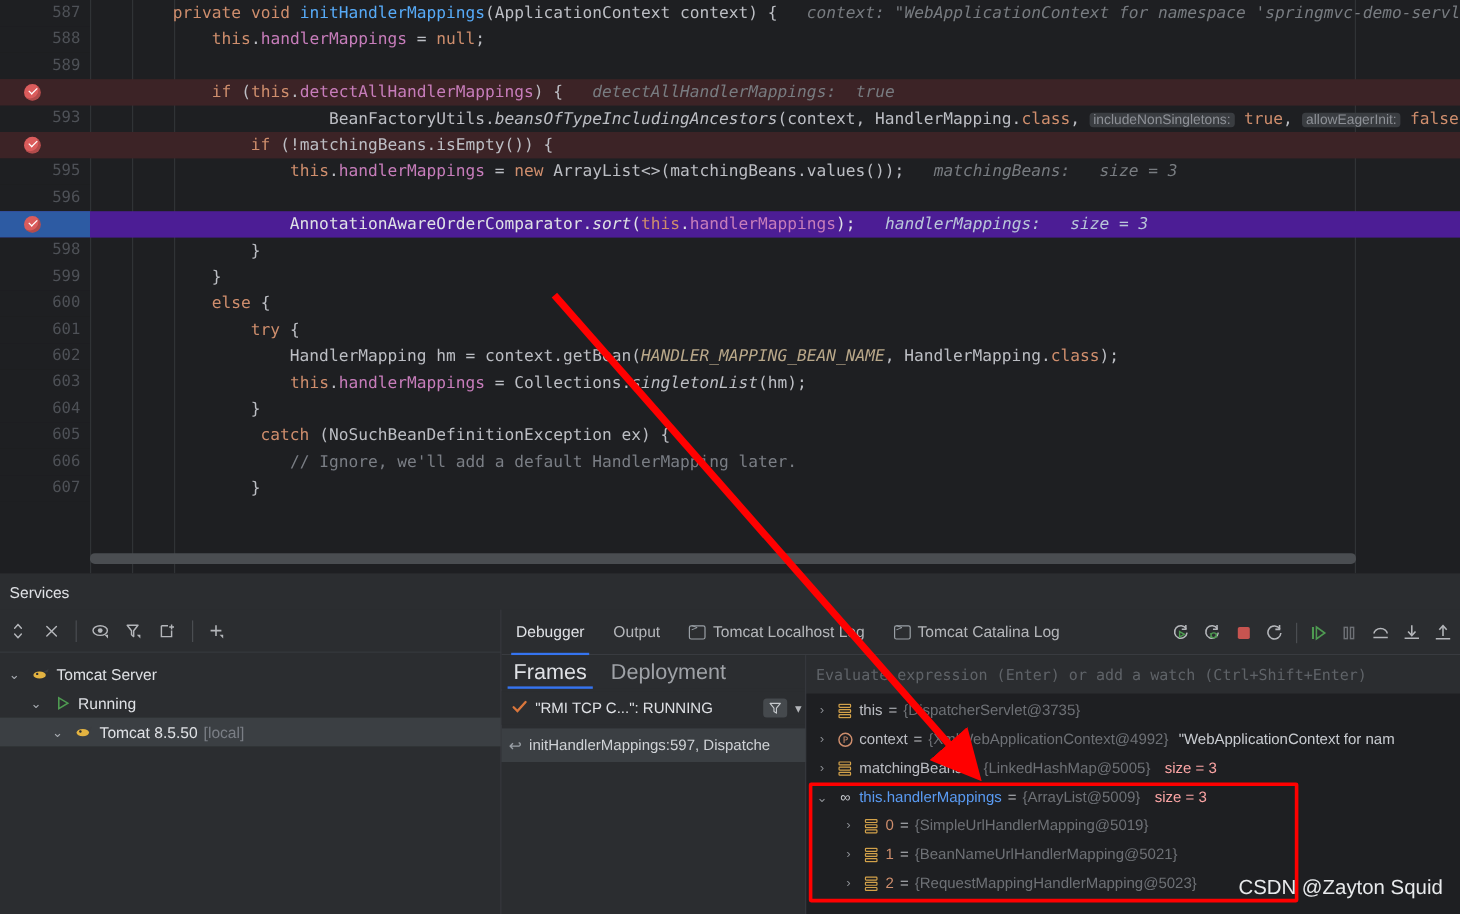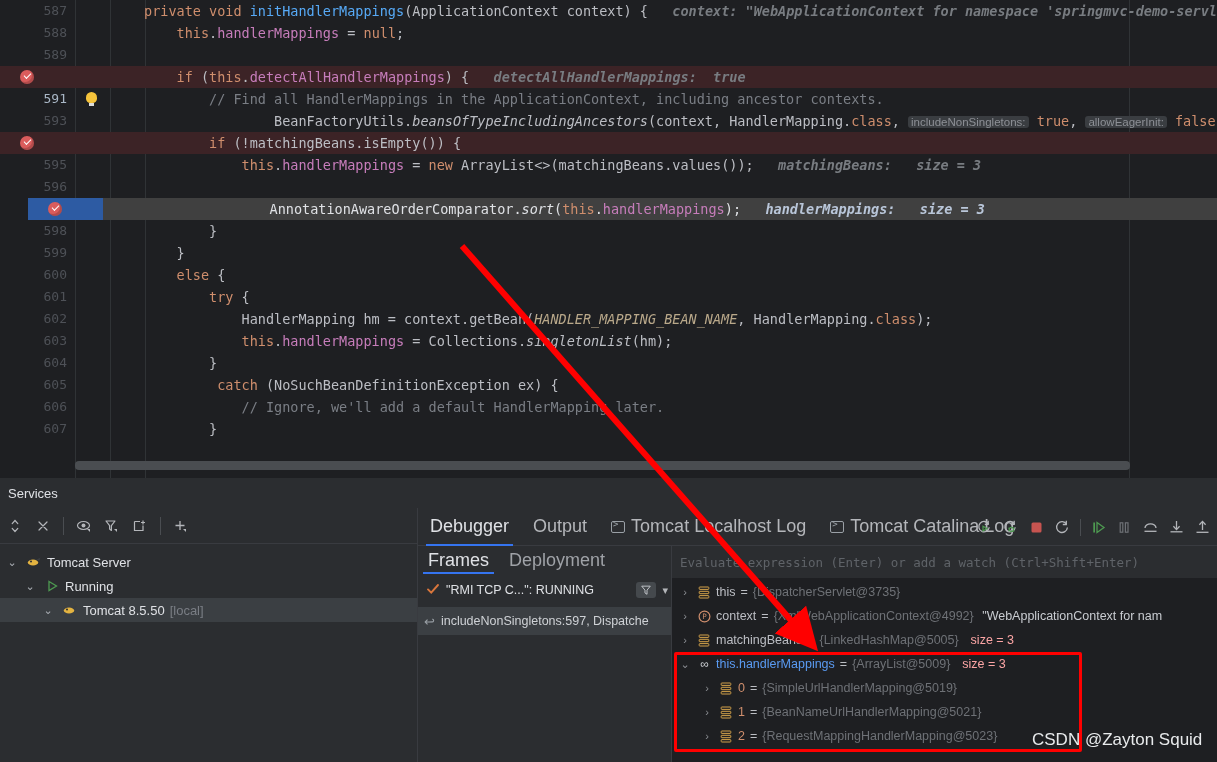--- a/index.html
+++ b/index.html
@@ -20,21 +20,21 @@
     overflow: hidden;
   }
   .code-line {
     position: relative;
     height: 22px; line-height: 22px;
     white-space: pre;
     display: flex;
     align-items: stretch;
   }
   .code-line.hl-breakpoint { background: #3c2326; }
-  .code-line.hl-current    { background: #404040; margin-left: 28px; }
+  .code-line.hl-current    { background: #4c1d95; }
 
   .gutter {
     width: 75px; min-width: 75px;
     background: #1e1f22;
     position: relative;
     display: flex; align-items: center; justify-content: flex-end;
   }
   .hl-breakpoint .gutter { background: #3c2326; }
   .hl-current   .gutter  { background: #2d5ba3; }
   .lineno {
@@ -73,21 +73,21 @@
   }
   .code-text { padding-left: 4px; color: #bcbec4; }
 
   
   .kw    { color: #cf8e6d; }
   .fn    { color: #57aaf7; }
   .fld   { color: #c77dbb; }
   .num   { color: #2aacb8; }
   .cmt   { color: #7a7e85; }
   .ital  { font-style: italic; }
-  .hint  { color: #787c81; font-style: italic; font-weight: bold; }
+  .hint  { color: #787c81; font-style: italic; }
   .cnst  { color: #b9a88a; font-style: italic; }
   .plain { color: #bcbec4; }
   .pbadge {
     background: #3a3d41; color: #8d9096; border-radius: 3px;
     padding: 0 3px; font-size: 11.5px; font-style: normal;
     font-family: "Liberation Sans", sans-serif;
   }
   .hl-current .code-text, .hl-current .plain { color: #dfe1e5; }
   .hl-current .hint { color: #b9c6d9; }
 
@@ -138,21 +138,21 @@
   }
 
   
   .dbg-tabs {
     position: absolute; left: 418px; top: 508px; width: 799px; height: 38px;
     background: #2b2d30; display: flex; align-items: center;
     border-bottom: 1px solid #393b40;
   }
   .dbg-tab {
     height: 38px; display: flex; align-items: center; gap: 6px;
-    padding: 0 12px; color: #b4b6ba; font-size: 18px; position: relative;
+    padding: 0 12px; color: #b4b6ba; font-size: 13px; position: relative;
   }
   .dbg-tab.active { color: #dfe1e5; }
   .dbg-tab.active::after {
     content: ""; position: absolute; left: 8px; right: 8px; bottom: 0;
     height: 2px; background: #3574f0;
   }
   .console-icon {
     width: 14px; height: 12px; border: 1.3px solid #9aa0a6; border-radius: 2px;
     position: relative; flex: 0 0 14px;
   }
@@ -250,21 +250,20 @@
       <i style="left:75px"></i>
         <i style="left:110px"></i>
       <i style="left:145px"></i>
         <i style="left:1129px"></i>
     </div>
     <div id="code-lines">
         <div class="code-line"><div class="gutter"><span class="lineno">587</span></div><div class="code-text"><span class="plain">        </span><span class="kw">private </span><span class="kw">void </span><span class="fn">initHandlerMappings</span><span class="plain">(ApplicationContext context) {</span><span class="hint">   context:</span><span class="hint"> "WebApplicationContext for namespace 'springmvc-demo-servlet', st</span></div></div>
         <div class="code-line"><div class="gutter"><span class="lineno">588</span></div><div class="code-text"><span class="plain">            </span><span class="kw">this</span><span class="plain">.</span><span class="fld">handlerMappings</span><span class="plain"> = </span><span class="kw">null</span><span class="plain">;</span></div></div>
         <div class="code-line"><div class="gutter"><span class="lineno">589</span></div><div class="code-text"></div></div>
         <div class="code-line hl-breakpoint"><div class="gutter"><span class="bp-dot"></span></div><div class="code-text"><span class="plain">            </span><span class="kw">if</span><span class="plain"> (</span><span class="kw">this</span><span class="plain">.</span><span class="fld">detectAllHandlerMappings</span><span class="plain">) {</span><span class="hint">   detectAllHandlerMappings:  true</span></div></div>
-        <div class="code-line"><div class="gutter"><span class="lineno active">591</span></div><span class="bulb"></span><div class="code-text"><span class="plain">                </span><span class="cmt">// Find all HandlerMappings in the ApplicationContext, including ancestor contexts.</span></div></div>
         <div class="code-line"><div class="gutter"><span class="lineno">593</span></div><div class="code-text"><span class="plain">                        BeanFactoryUtils.</span><span class="ital plain">beansOfTypeIncludingAncestors</span><span class="plain">(context, HandlerMapping.</span><span class="kw">class</span><span class="plain">, </span><span class="pbadge">includeNonSingletons:</span><span class="kw"> true</span><span class="plain">, </span><span class="pbadge">allowEagerInit:</span><span class="kw"> false</span><span class="plain">);</span></div></div>
         <div class="code-line hl-breakpoint"><div class="gutter"><span class="bp-dot"></span></div><div class="code-text"><span class="plain">                </span><span class="kw">if</span><span class="plain"> (!matchingBeans.isEmpty()) {</span></div></div>
         <div class="code-line"><div class="gutter"><span class="lineno">595</span></div><div class="code-text"><span class="plain">                    </span><span class="kw">this</span><span class="plain">.</span><span class="fld">handlerMappings</span><span class="plain"> = </span><span class="kw">new</span><span class="plain"> ArrayList&lt;&gt;(matchingBeans.values());</span><span class="hint">   matchingBeans:   size = 3</span></div></div>
         <div class="code-line"><div class="gutter"><span class="lineno">596</span></div></div>
         <div class="code-line hl-current"><div class="gutter"><span class="bp-dot"></span></div><div class="code-text"><span class="plain">                    AnnotationAwareOrderComparator.</span><span class="ital plain">sort</span><span class="plain">(</span><span class="kw">this</span><span class="plain">.</span><span class="fld">handlerMappings</span><span class="plain">);</span><span class="hint">   handlerMappings:   size = 3</span></div></div>
         <div class="code-line"><div class="gutter"><span class="lineno">598</span></div><div class="code-text"><span class="plain">                }</span></div></div>
         <div class="code-line"><div class="gutter"><span class="lineno">599</span></div><div class="code-text"><span class="plain">            }</span></div></div>
         <div class="code-line"><div class="gutter"><span class="lineno">600</span></div><div class="code-text"><span class="plain">            </span><span class="kw">else</span><span class="plain"> {</span></div></div>
         <div class="code-line"><div class="gutter"><span class="lineno">601</span></div><div class="code-text"><span class="plain">                </span><span class="kw">try</span><span class="plain"> {</span></div></div>
         <div class="code-line"><div class="gutter"><span class="lineno">602</span></div><div class="code-text"><span class="plain">                    HandlerMapping hm = context.getBean(</span><span class="cnst">HANDLER_MAPPING_BEAN_NAME</span><span class="plain">, HandlerMapping.</span><span class="kw">class</span><span class="plain">);</span></div></div>
@@ -458,21 +457,21 @@
     <span style="background:#45494d;border-radius:3px;padding:2px 4px;display:inline-flex;">
       <svg width="12" height="12" viewBox="0 0 14 14">
           <path d="M2 2.5 L12 2.5 L8.2 7.2 L8.2 12 L5.8 10.4 L5.8 7.2 Z" stroke="#c6c9cd" stroke-width="1.1" fill="none" stroke-linejoin="round"></path>
         </svg>
     </span>
     <span style="color:#b4b6ba;font-size:11px;">▾</span>
   </div>
 
   <div class="frame-row">
     <span style="color:#9aa0a6;font-size:13px;">↩</span>
-    <span>includeNonSingletons:597, Dispatche</span>
+    <span>initHandlerMappings:597, Dispatche</span>
   </div>
   <div class="frames-bg"></div>
 
   <div class="vsplit2"></div>
 
   <div class="eval-bar">
     <span>Evaluate expression (Enter) or add a watch (Ctrl+Shift+Enter)</span>
   </div>
 
   <div class="vars">

